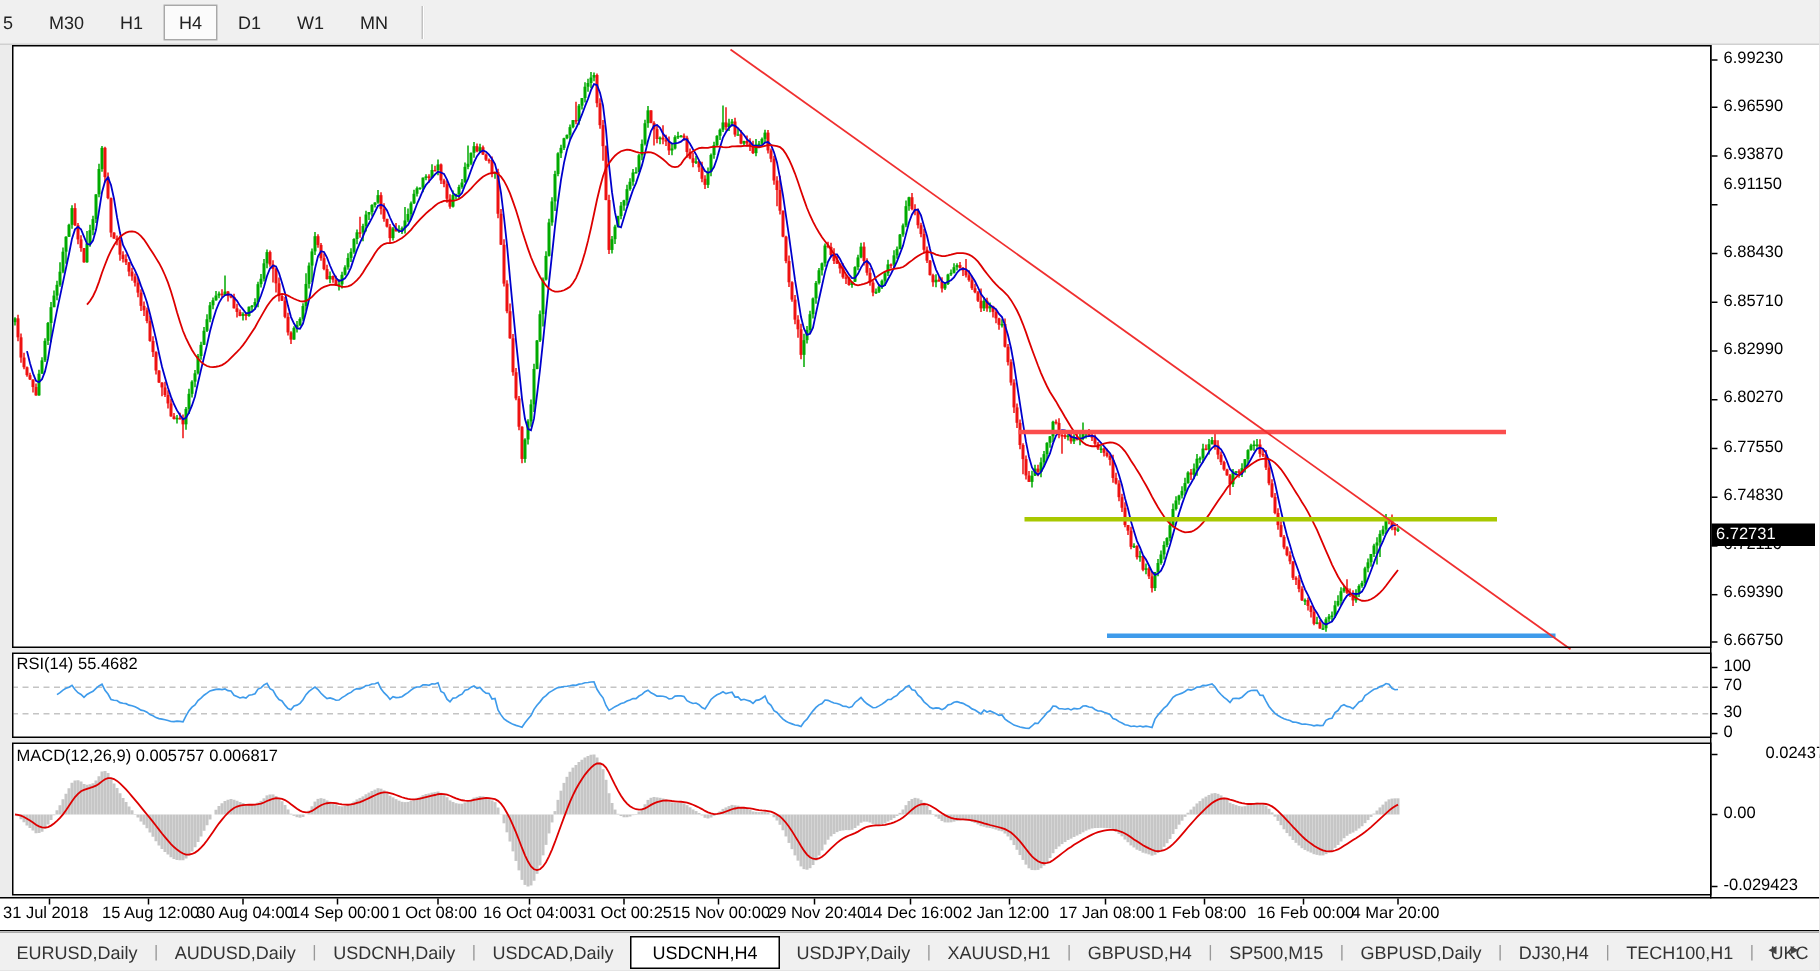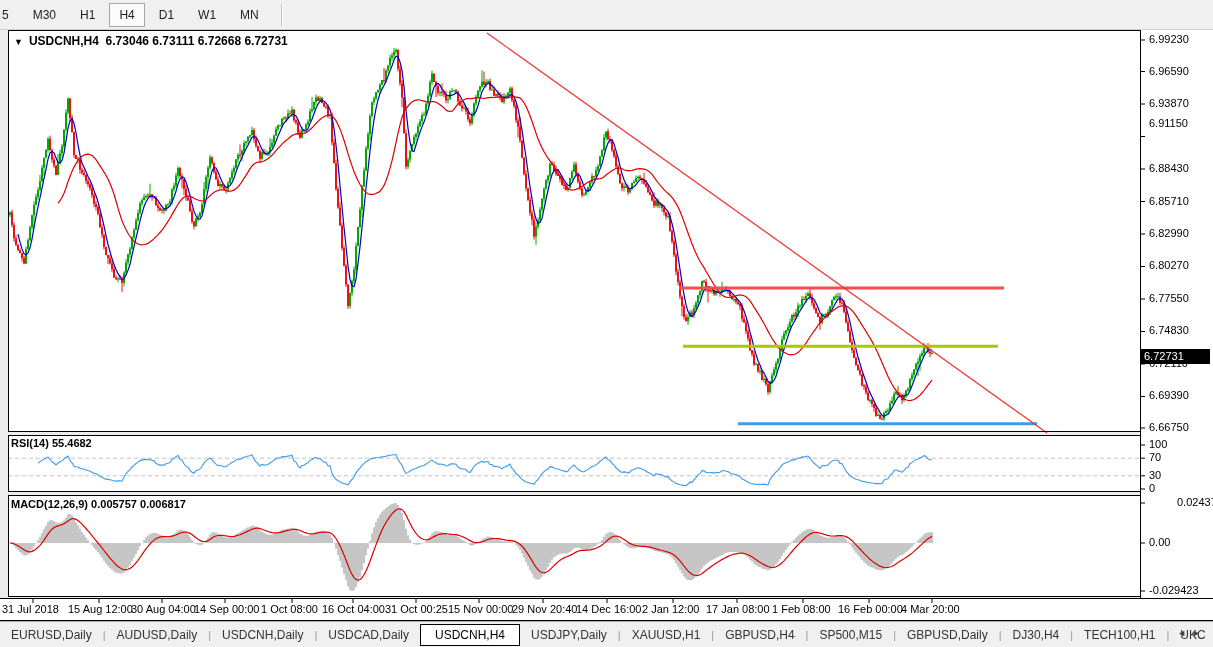--- a/index.html
+++ b/index.html
@@ -13,21 +13,21 @@
   .tf-btn.first{margin-left:-8px;}
   .tf-btn.active{background:#fbfbfb;border:1px solid #a8a8a8;}
   .toolbar-sep{width:1px;height:22px;background:#c2c2c2;border-right:1px solid #ffffff;margin-left:10px;}
 
   
   .chart-area{position:absolute;left:0;top:30px;width:1213px;height:591px;background:#ececec;}
   .chart-area svg{position:absolute;left:0;top:0;}
   .overlay-label{position:absolute;font-size:11px;color:#000;white-space:nowrap;line-height:13px;}
   .chart-title{position:absolute;left:14px;top:4px;font-size:12px;font-weight:700;color:#000;white-space:nowrap;}
   .chart-title .tri{font-size:9px;margin-right:6px;}
-  .ind-header{position:absolute;font-size:11px;color:#000;white-space:nowrap;font-weight:bold;}
+  .ind-header{position:absolute;font-size:11px;color:#000;white-space:nowrap;}
   .price-tag{position:absolute;left:1141px;width:66px;height:15px;background:#000;color:#fff;
              font-size:11px;line-height:15px;padding-left:3px;}
 
   
   .tabbar{position:absolute;left:0;top:621px;width:1213px;height:26px;background:#f0f0f0;
           border-top:1px solid #aaa;display:flex;align-items:center;box-sizing:border-box;}
   .tab{font-size:12px;color:#333;padding:3px 11px;white-space:nowrap;cursor:default;}
   .tab.active{background:#ffffff;border:1px solid #000;color:#000;padding:3px 14px;}
   .tab-sep{color:#999;font-size:11px;}
   .tab-first-pad{width:14px;}
@@ -1507,23 +1507,20 @@
         <line x1="479" y1="599" x2="479" y2="603" stroke="#000" stroke-width="1"></line>
         <line x1="543" y1="599" x2="543" y2="603" stroke="#000" stroke-width="1"></line>
         <line x1="607" y1="599" x2="607" y2="603" stroke="#000" stroke-width="1"></line>
         <line x1="673" y1="599" x2="673" y2="603" stroke="#000" stroke-width="1"></line>
         <line x1="737" y1="599" x2="737" y2="603" stroke="#000" stroke-width="1"></line>
         <line x1="803" y1="599" x2="803" y2="603" stroke="#000" stroke-width="1"></line>
         <line x1="869" y1="599" x2="869" y2="603" stroke="#000" stroke-width="1"></line>
         <line x1="932" y1="599" x2="932" y2="603" stroke="#000" stroke-width="1"></line>
       </svg>
 
-    <div class="chart-title">
-      <span class="tri">▼</span><span>USDCNH,H4</span>&nbsp;&nbsp;<span>6.73046 6.73111 6.72668 6.72731</span>
-    </div>
 
     <div class="ind-header" style="left:11px;top:407px;">
       <span>RSI(14)</span>
       <span>55.4682</span>
     </div>
     <div class="ind-header" style="left:11px;top:468px;">
       <span>MACD(12,26,9)</span>
       <span>0.005757 0.006817</span>
     </div>
 

